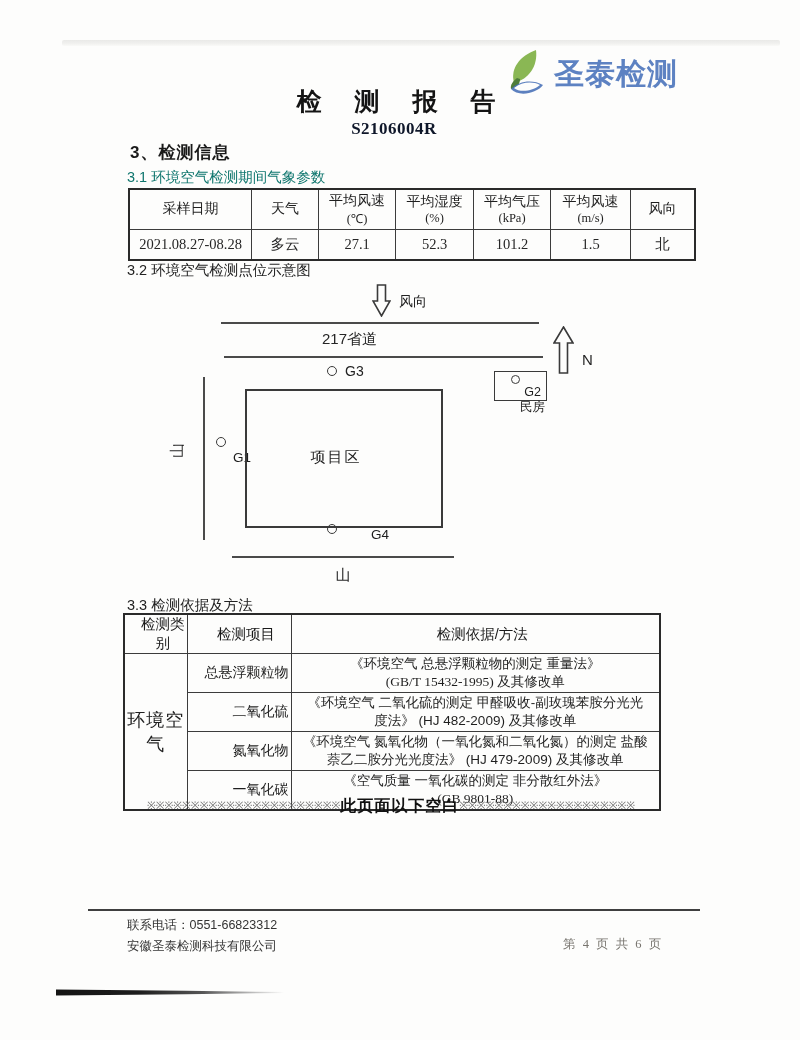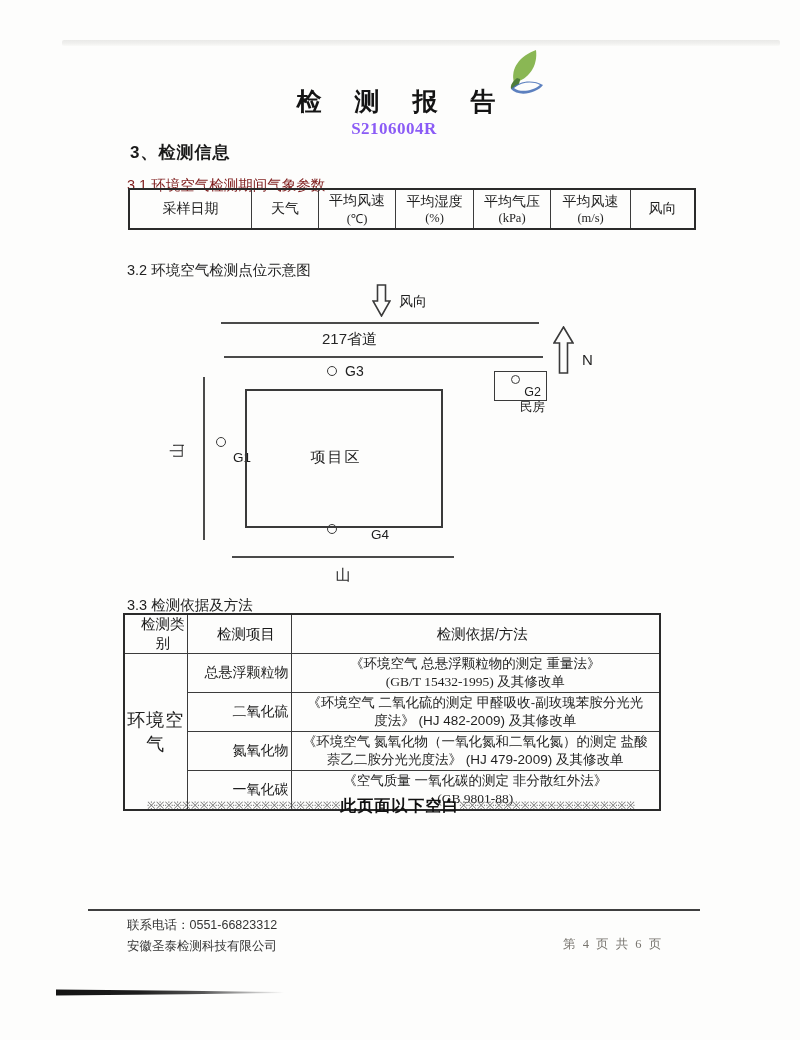--- a/index.html
+++ b/index.html
@@ -31,24 +31,24 @@
 
   
   .doc-title {
     left:0; top:85px; width:792px; text-align:center;
     font-size:25px; font-weight:bold; letter-spacing:13px; color:#141414;
     text-indent:13px;
   }
   .report-no {
     left:0; top:119px; width:788px; text-align:center;
     font-family:"Liberation Serif", serif;
-    font-size:17px; font-weight:bold; color:#8b5cf6; letter-spacing:.5px;
+    font-size:17px; font-weight:bold; color:#0f172a; letter-spacing:.5px;
   }
   .h3 { left:130px; top:141px; font-size:17px; font-weight:bold; color:#1a1a1a; letter-spacing:1px; }
-  .h31 { left:127px; top:176px; font-size:14.5px; color:#7f1d1d;text-align:right; }
+  .h31 { left:127px; top:168px; font-size:14.5px; color:#0f766e;text-align:right; }
   .h32 { left:127px; top:261px; font-size:14.5px; color:#222; }
   .h33 { left:127px; top:596px; font-size:14.5px; color:#222; }
 
   
   table { border-collapse:collapse; table-layout:fixed; }
   .tbl1 { left:128px; top:188px; width:568px; border:2px solid #2a2a2a; }
   .tbl1 th, .tbl1 td { border:1px solid #3c3c3c; text-align:center; vertical-align:middle; font-weight:normal; }
   .tbl1 th { height:40px; font-size:14px; color:#1f1f1f; }
   .tbl1 td { height:31px; font-size:14.5px; }
   .tbl1 .unit { display:block; font-size:12.5px; font-family:"Liberation Serif", serif; }
@@ -97,20 +97,21 @@
 
 <div class="abs logo">
   <span>
     <svg width="42" height="48" viewBox="0 0 42 48">
       <path d="M31 2 C15 8 5 20 9 35 C24 31 33 18 31 2 Z" fill="#8ab754"></path>
       <path d="M12 30 C8 33 5 37 6 41 C12 40 15 36 15 31 Z" fill="#4e7c3a"></path>
       <path d="M6 41 C14 33 27 31 38 37 C31 46 13 49 6 41 Z" fill="#4a72b8" opacity="0.9"></path>
       <path d="M9 40 C17 34 27 33 35 37 C28 43 15 45 9 40 Z" fill="#fdfdfc"></path>
     </svg>
   </span>
+  <span class="logo-text">圣泰检测</span>
 </div>
 
 <div class="abs doc-title">检 测 报 告</div>
 <div class="abs report-no">S2106004R</div>
 <div class="abs h3">3、检测信息</div>
 <div class="abs h31">3.1 环境空气检测期间气象参数</div>
 
 <table class="abs tbl1">
   <colgroup>
     <col style="width:114px">
@@ -124,20 +125,29 @@
   <tbody>
       <tr>
     <th><span>采样日期</span></th>
     <th><span>天气</span></th>
     <th><span>平均风速</span><span class="unit">(℃)</span></th>
     <th><span>平均湿度</span><span class="unit">(%)</span></th>
     <th><span>平均气压</span><span class="unit">(kPa)</span></th>
     <th><span>平均风速</span><span class="unit">(m/s)</span></th>
     <th><span>风向</span></th>
   </tr>
+  <tr>
+    <td class="num">2021.08.27-08.28</td>
+    <td>多云</td>
+    <td class="num">27.1</td>
+    <td class="num">52.3</td>
+    <td class="num">101.2</td>
+    <td class="num">1.5</td>
+    <td>北</td>
+  </tr>
 </tbody>
   </table>
 
 <div class="abs h32">3.2 环境空气检测点位示意图</div>
 
 <div>
   <span class="abs" style="left:372px; top:284px;">
     <svg width="19" height="33" viewBox="0 0 19 33">
       <path d="M5.5 1 L13.5 1 L13.5 17 L18 17 L9.5 32 L1 17 L5.5 17 Z" fill="#fdfdfc" stroke="#3a3a3a" stroke-width="1.6"></path>
     </svg>

